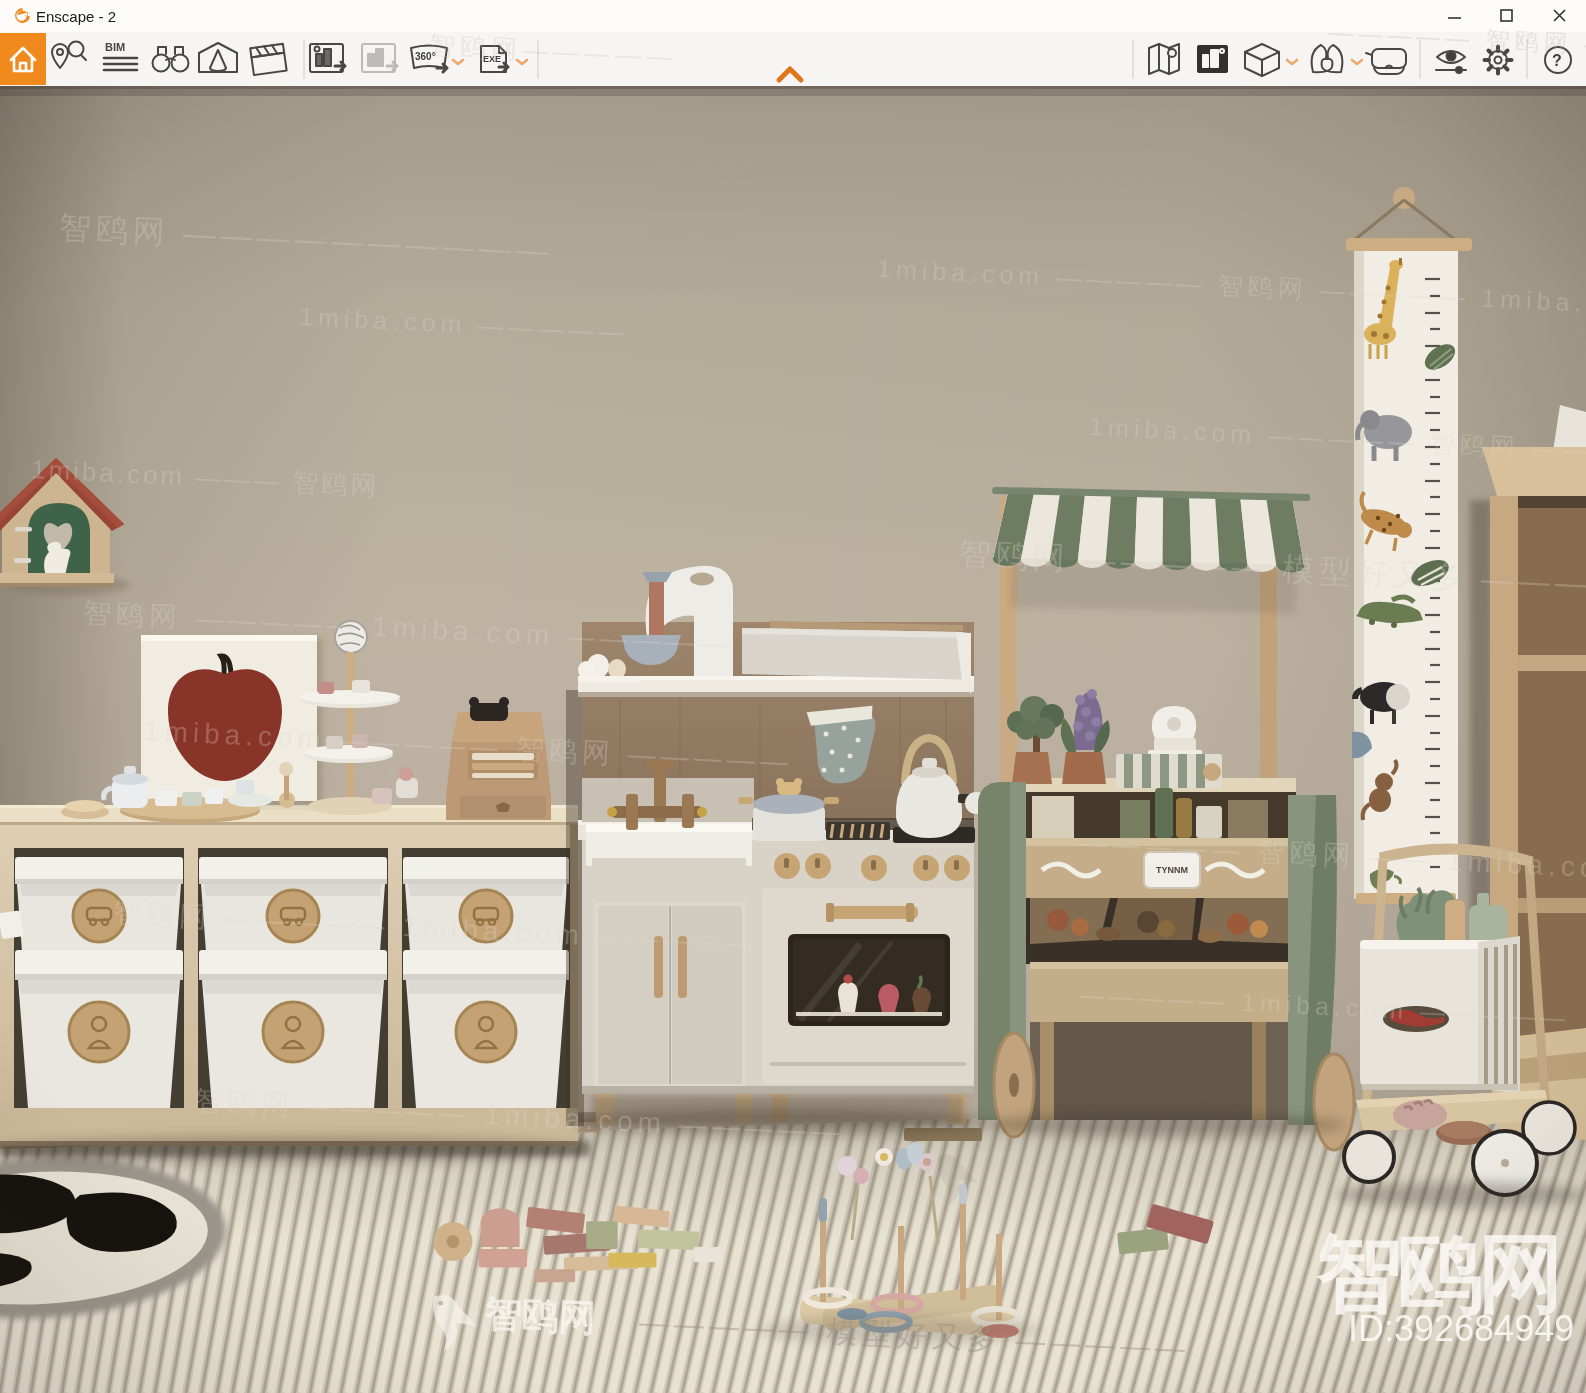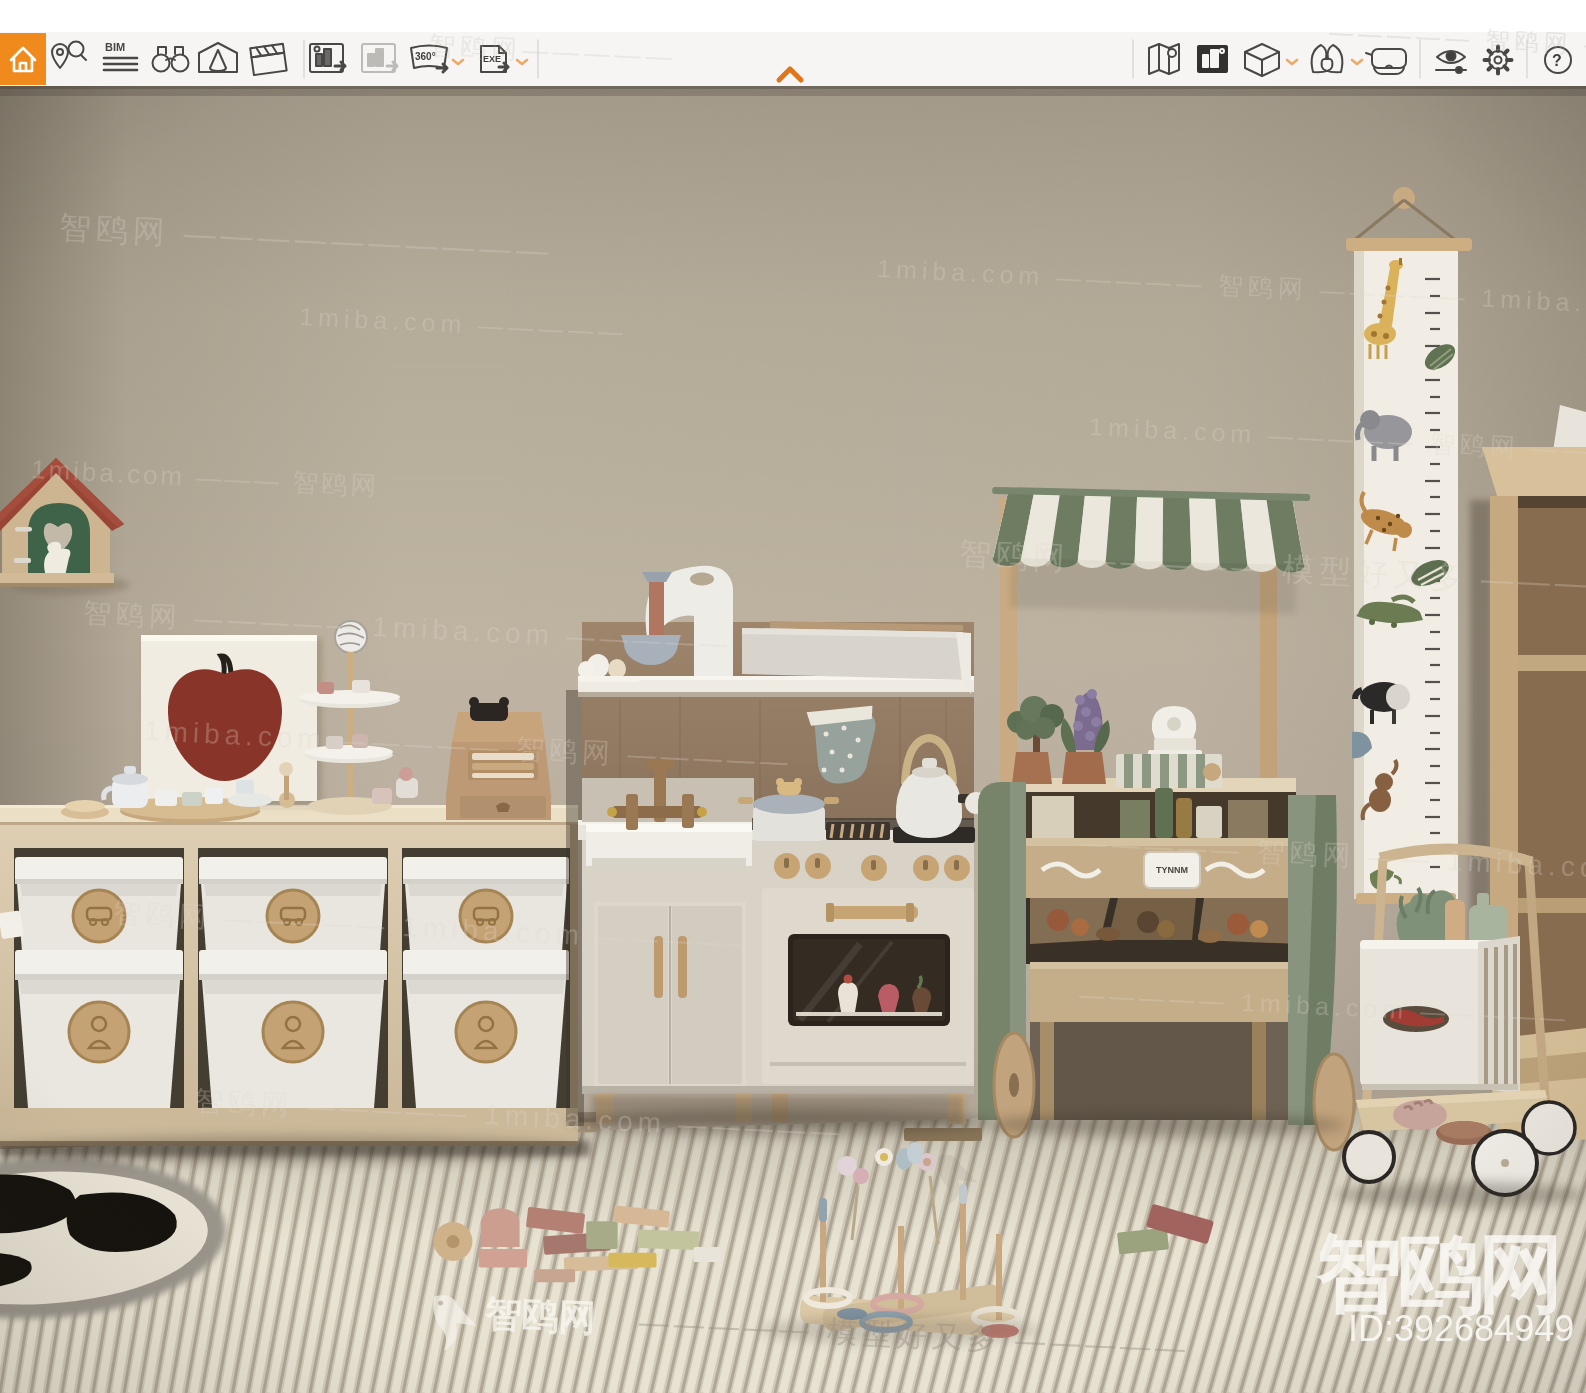--- a/index.html
+++ b/index.html
@@ -3,20 +3,33 @@
 <style>
 html,body{margin:0;padding:0;width:1586px;height:1393px;overflow:hidden;font-family:"Liberation Sans",sans-serif;background:#fff}
 #root{position:relative;width:1586px;height:1393px}
 #titlebar{position:absolute;left:0;top:0;width:100%;height:32px;background:#fdfcfb}
 #toolbar{position:absolute;left:0;top:32px;width:100%;height:54px;background:#f6f5f3;border-bottom:1px solid #cfccc8}
 #scenebox{position:absolute;left:0;top:86px;width:1586px;height:1307px;overflow:hidden;filter:saturate(0.92)}
 .wmlayer{position:absolute;left:0;top:0;width:100%;height:100%;pointer-events:none}
 </style></head>
 <body>
 <div id="root">
+<div id="titlebar">
+  <svg width="19" height="19" viewBox="0 0 28 28" style="position:absolute;left:13px;top:6px">
+    <path d="M 14 3 A 11 11 0 1 0 25 15 L 20 14 A 7.5 7.5 0 1 1 14 7 Z" fill="#f18a1d"></path>
+    <path d="M 7 10 Q 14 4 22 10 L 22 14 L 7 14 Z" fill="#f18a1d"></path>
+    <rect x="7" y="11.5" width="14" height="3.5" fill="#fff" transform="rotate(-14 14 13)"></rect>
+  </svg>
+  <div style="position:absolute;left:36px;top:8px;font-size:15px;color:#1b1b1b">Enscape - 2</div>
+  <svg width="140" height="32" style="position:absolute;right:8px;top:0">
+    <line x1="10" y1="18" x2="23" y2="18" stroke="#333" stroke-width="1.6"></line>
+    <rect x="63" y="10" width="11" height="11" fill="none" stroke="#333" stroke-width="1.6"></rect>
+    <path d="M 116 10 L 127 21 M 127 10 L 116 21" stroke="#333" stroke-width="1.6"></path>
+  </svg>
+</div>
 <div id="toolbar"></div>
 
 <svg width="1586" height="54" viewBox="0 32 1586 54" xmlns="http://www.w3.org/2000/svg" style="position:absolute;left:0;top:32px">
 <g stroke="#484745" stroke-width="2" fill="none" stroke-linejoin="round" stroke-linecap="round">
 
   <rect x="0" y="1" width="46" height="52" fill="#f18a1d" stroke="none" transform="translate(0,32)"></rect>
   <g stroke="#fff" stroke-width="2.6">
     <path d="M 11 60 L 23 48 L 35 60 M 14 58 L 14 71 L 32 71 L 32 58"></path>
     <path d="M 20 71 L 20 63 L 26 63 L 26 71"></path>
   </g>

